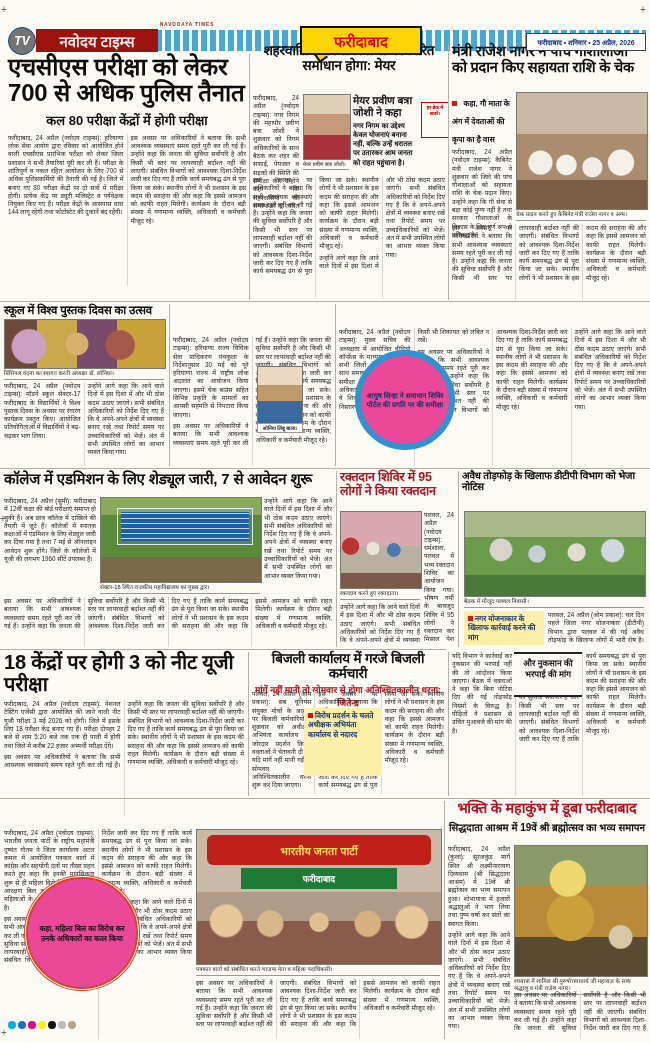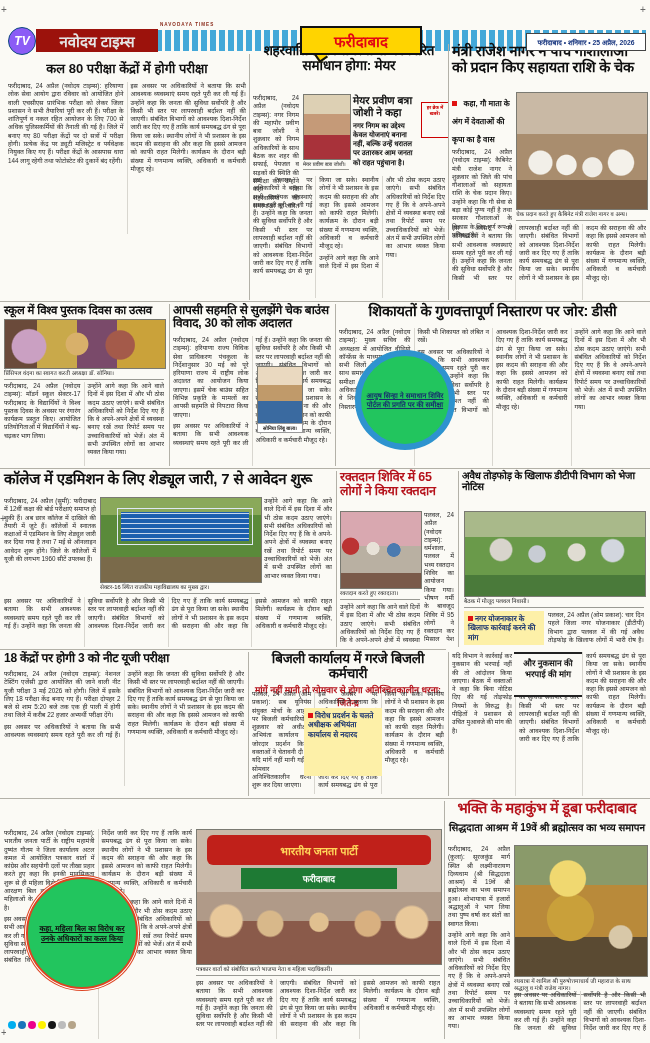--- a/index.html
+++ b/index.html
@@ -14,31 +14,31 @@
   .body p{margin:0 0 3px 0;}
   .c1{column-count:1}.c2{column-count:2}.c3{column-count:3}.c4{column-count:4}
   .cap{font-size:5.8px;color:#222;padding:1px 0 2px 0;border-bottom:1px solid #9a9a94;line-height:1.2;overflow:hidden;}
   .photo{position:absolute;border:1px solid #7a7a72;overflow:hidden;}
   .vline{position:absolute;width:1px;background:#b3b1a8;}
   .hline{position:absolute;height:1px;background:#b3b1a8;}
   .subhead{font-weight:bold;color:#101010;}
   .subhead.red{color:#b5121b;}
   .yq{background:#fdf0a8;color:#16306e;font-weight:bold;font-size:7.4px;line-height:1.25;padding:3px 4px;text-align:left;}
   .sq{display:inline-block;width:5px;height:5px;background:#e01212;margin-right:2px;}
-  .circle-q{border-radius:50%;background:#22c55e;display:flex;align-items:center;justify-content:center;
-            text-align:center;font-weight:bold;text-decoration:underline;}
+  .circle-q{border-radius:50%;background:#ec4899;display:flex;align-items:center;justify-content:center;
+            text-align:center;font-weight:bold;}
   .plus{position:absolute;color:#666;font-size:10px;line-height:1;}
   .dot{display:inline-block;width:8px;height:8px;border-radius:50%;margin-right:2px;}
   
   #stripes{position:absolute;left:156px;top:30px;width:490px;height:21px;
            background:repeating-linear-gradient(90deg,#44a8d8 0 6px,#fbfaf5 6px 9px);}
   #brandbox{position:absolute;left:36px;top:29px;width:122px;height:23px;background:#9c120c;
             display:flex;align-items:center;justify-content:center;}
   #brandbox span{color:#e5e5e5;font-weight:bold;font-size:15px;}
-  #logo{position:absolute;left:8px;top:27px;width:26px;height:26px;border-radius:50%;background:#8b5cf6;
+  #logo{position:absolute;left:8px;top:27px;width:26px;height:26px;border-radius:50%;background:#737373;
         color:#fff;font-weight:bold;font-style:italic;font-size:12px;display:flex;align-items:center;justify-content:center;border:1px solid #0d4c80;}
   #brandsmall{position:absolute;left:160px;top:22px;font-size:4.6px;color:#8a2a1a;letter-spacing:1px;font-weight:bold;}
   #citybadge{position:absolute;left:300px;top:26px;width:118px;height:25px;background:#ffd400;border:2px solid #111;
              display:flex;align-items:center;justify-content:center;z-index:2;}
   #citybadge span{color:#e30613;font-weight:bold;font-size:15px;}
   #citypointer{position:absolute;left:316px;top:51px;width:8px;height:8px;background:#ffd400;border-right:2px solid #111;border-bottom:2px solid #111;transform:rotate(55deg);z-index:1;}
   #datebox{position:absolute;left:526px;top:33px;width:118px;height:16px;background:#fff;border:1px solid #444;
            display:flex;align-items:center;justify-content:center;z-index:2;}
   #datebox span{font-size:6.8px;font-weight:bold;color:#17357e;}
 </style>
@@ -62,20 +62,21 @@
     </div>
   <div id="citypointer"></div>
   <div id="citybadge">
       <span>फरीदाबाद</span>
     </div>
   <div id="datebox">
       <span>फरीदाबाद • शनिवार • 25 अप्रैल, 2026</span>
     </div>
 
   <div class="abs" style="left:8px;top:54px;width:238px;height:246px;">
+    <div class="hl" style="font-size:24px;">एचसीएस परीक्षा को लेकर 700 से अधिक पुलिस तैनात</div>
     <div class="subhead ctr" style="font-size:13px;margin-top:5px;">कल 80 परीक्षा केंद्रों में होगी परीक्षा</div>
     <div class="body c2" style="margin-top:5px;height:152px;">
       <p>फरीदाबाद, 24 अप्रैल (नवोदय टाइम्स): हरियाणा लोक सेवा आयोग द्वारा रविवार को आयोजित होने वाली एचसीएस प्रारंभिक परीक्षा को लेकर जिला प्रशासन ने सभी तैयारियां पूरी कर ली हैं। परीक्षा के शांतिपूर्ण व नकल रहित आयोजन के लिए 700 से अधिक पुलिसकर्मियों की तैनाती की गई है। जिले में बनाए गए 80 परीक्षा केंद्रों पर दो सत्रों में परीक्षा होगी। प्रत्येक केंद्र पर ड्यूटी मजिस्ट्रेट व पर्यवेक्षक नियुक्त किए गए हैं। परीक्षा केंद्रों के आसपास धारा 144 लागू रहेगी तथा फोटोस्टेट की दुकानें बंद रहेंगी।</p>
       <p>इस अवसर पर अधिकारियों ने बताया कि सभी आवश्यक व्यवस्थाएं समय रहते पूरी कर ली गई हैं। उन्होंने कहा कि जनता की सुविधा सर्वोपरि है और किसी भी स्तर पर लापरवाही बर्दाश्त नहीं की जाएगी। संबंधित विभागों को आवश्यक दिशा-निर्देश जारी कर दिए गए हैं ताकि कार्य समयबद्ध ढंग से पूरा किया जा सके। स्थानीय लोगों ने भी प्रशासन के इस कदम की सराहना की और कहा कि इससे आमजन को काफी राहत मिलेगी। कार्यक्रम के दौरान बड़ी संख्या में गणमान्य व्यक्ति, अधिकारी व कर्मचारी मौजूद रहे।</p>
     </div>
   </div>
   <div class="vline" style="left:249px;top:54px;height:246px;"></div>
 
   <div class="abs" style="left:253px;top:44px;width:192px;height:256px;">
     <div class="hl ctr" style="font-size:13.5px;">शहरवासियों की समस्याओं का त्वरित समाधान होगा: मेयर</div>
@@ -119,32 +120,30 @@
     <div class="photo" style="left:0;top:15px;width:160px;height:48px;background:radial-gradient(circle at 15% 55%,#caa0c2 0 12%,transparent 13%),radial-gradient(circle at 45% 50%,#d8b06a 0 12%,transparent 13%),radial-gradient(circle at 72% 52%,#a45a4a 0 12%,transparent 13%),linear-gradient(90deg,#6a4a3a 0 20%,#c9a94a 20% 45%,#7a4a6a 45% 70%,#caa23a 70% 100%);"></div>
     <div class="cap abs" style="left:0;top:65px;width:160px;">प्रिंसिपल वंदना का स्वागत करती अध्यक्षा डॉ. सोनिया।</div>
     <div class="body c2 abs" style="left:0;top:78px;width:160px;height:84px;">
       <p>फरीदाबाद, 24 अप्रैल (नवोदय टाइम्स): मॉडर्न स्कूल सेक्टर-17 फरीदाबाद के विद्यार्थियों ने विश्व पुस्तक दिवस के अवसर पर रंगारंग कार्यक्रम प्रस्तुत किए। आयोजित प्रतियोगिताओं में विद्यार्थियों ने बढ़-चढ़कर भाग लिया।</p>
       <p>उन्होंने आगे कहा कि आने वाले दिनों में इस दिशा में और भी ठोस कदम उठाए जाएंगे। सभी संबंधित अधिकारियों को निर्देश दिए गए हैं कि वे अपने-अपने क्षेत्रों में व्यवस्था बनाए रखें तथा रिपोर्ट समय पर उच्चाधिकारियों को भेजें। अंत में सभी उपस्थित लोगों का आभार व्यक्त किया गया।</p>
     </div>
   </div>
   <div class="vline" style="left:169px;top:304px;height:162px;"></div>
 
   <div class="abs" style="left:173px;top:304px;width:158px;height:162px;">
-    <div class="hl" style="font-size:12px;">आपसी सहमति से सुलझेंगे चेक बाउंस विवाद, 30 को लोक अदालत</div>
     <div class="body c2 abs" style="left:0;top:32px;width:158px;height:130px;">
       <p>फरीदाबाद, 24 अप्रैल (नवोदय टाइम्स): हरियाणा राज्य विधिक सेवा प्राधिकरण पंचकूला के निर्देशानुसार 30 मई को पूरे हरियाणा राज्य में राष्ट्रीय लोक अदालत का आयोजन किया जाएगा। इसमें चेक बाउंस सहित विभिन्न प्रकृति के मामलों का आपसी सहमति से निपटारा किया जाएगा।</p>
       <p>इस अवसर पर अधिकारियों ने बताया कि सभी आवश्यक व्यवस्थाएं समय रहते पूरी कर ली गई हैं। उन्होंने कहा कि जनता की सुविधा सर्वोपरि है और किसी भी स्तर पर लापरवाही बर्दाश्त नहीं की जाएगी। संबंधित विभागों को आवश्यक दिशा-निर्देश जारी कर दिए गए हैं ताकि कार्य समयबद्ध ढंग से पूरा किया जा सके। स्थानीय लोगों ने भी प्रशासन के इस कदम की सराहना की और कहा कि इससे आमजन को काफी राहत मिलेगी। कार्यक्रम के दौरान बड़ी संख्या में गणमान्य व्यक्ति, अधिकारी व कर्मचारी मौजूद रहे।</p>
     </div>
     <div class="photo" style="left:84px;top:62px;width:44px;height:56px;background:linear-gradient(180deg,#ead9c0 0 32%,#c09a6a 32% 60%,#3a6aa0 60% 100%);"></div>
     <div class="abs" style="left:84px;top:119px;width:44px;background:#fff;border:1px solid #999;font-size:5px;text-align:center;font-weight:bold;padding:1px 0;">सोनिया लिंबू बाला।</div>
   </div>
   <div class="vline" style="left:335px;top:304px;height:162px;"></div>
 
   <div class="abs" style="left:339px;top:304px;width:307px;height:162px;">
-    <div class="hl ctr" style="font-size:14.5px;">शिकायतों के गुणवत्तापूर्ण निस्तारण पर जोर: डीसी</div>
     <div class="body c4 abs" style="left:0;top:24px;width:307px;height:138px;">
       <p>फरीदाबाद, 24 अप्रैल (नवोदय टाइम्स): मुख्य सचिव की अध्यक्षता में आयोजित वीडियो कॉन्फ्रेंस के माध्यम से प्रदेश के सभी जिलों के उपायुक्तों के साथ समाधान शिविर पोर्टल की समीक्षा बैठक हुई। डीसी ने अधिकारियों को निर्देश दिए कि वे शिकायतों का गुणवत्तापूर्ण निस्तारण सुनिश्चित करें तथा किसी भी शिकायत को लंबित न रखें।</p>
       <p>इस अवसर पर अधिकारियों ने बताया कि सभी आवश्यक व्यवस्थाएं समय रहते पूरी कर ली गई हैं। उन्होंने कहा कि जनता की सुविधा सर्वोपरि है और किसी भी स्तर पर लापरवाही बर्दाश्त नहीं की जाएगी। संबंधित विभागों को आवश्यक दिशा-निर्देश जारी कर दिए गए हैं ताकि कार्य समयबद्ध ढंग से पूरा किया जा सके। स्थानीय लोगों ने भी प्रशासन के इस कदम की सराहना की और कहा कि इससे आमजन को काफी राहत मिलेगी। कार्यक्रम के दौरान बड़ी संख्या में गणमान्य व्यक्ति, अधिकारी व कर्मचारी मौजूद रहे।</p>
       <p>उन्होंने आगे कहा कि आने वाले दिनों में इस दिशा में और भी ठोस कदम उठाए जाएंगे। सभी संबंधित अधिकारियों को निर्देश दिए गए हैं कि वे अपने-अपने क्षेत्रों में व्यवस्था बनाए रखें तथा रिपोर्ट समय पर उच्चाधिकारियों को भेजें। अंत में सभी उपस्थित लोगों का आभार व्यक्त किया गया।</p>
     </div>
     <div class="circle-q abs" style="left:16px;top:46px;width:80px;height:80px;border:6px solid #2e93cf;font-size:7px;color:#16306e;padding:4px;">आयुष सिन्हा ने समाधान शिविर पोर्टल की प्रगति पर की समीक्षा</div>
   </div>
 
   <div class="hline" style="left:0;top:468px;width:650px;"></div>
 
@@ -161,21 +160,21 @@
     <div class="body c1 abs" style="left:260px;top:26px;width:68px;height:96px;">
       <p>उन्होंने आगे कहा कि आने वाले दिनों में इस दिशा में और भी ठोस कदम उठाए जाएंगे। सभी संबंधित अधिकारियों को निर्देश दिए गए हैं कि वे अपने-अपने क्षेत्रों में व्यवस्था बनाए रखें तथा रिपोर्ट समय पर उच्चाधिकारियों को भेजें। अंत में सभी उपस्थित लोगों का आभार व्यक्त किया गया।</p>
     </div>
     <div class="body c4 abs" style="left:0;top:126px;width:328px;height:50px;">
       <p>इस अवसर पर अधिकारियों ने बताया कि सभी आवश्यक व्यवस्थाएं समय रहते पूरी कर ली गई हैं। उन्होंने कहा कि जनता की सुविधा सर्वोपरि है और किसी भी स्तर पर लापरवाही बर्दाश्त नहीं की जाएगी। संबंधित विभागों को आवश्यक दिशा-निर्देश जारी कर दिए गए हैं ताकि कार्य समयबद्ध ढंग से पूरा किया जा सके। स्थानीय लोगों ने भी प्रशासन के इस कदम की सराहना की और कहा कि इससे आमजन को काफी राहत मिलेगी। कार्यक्रम के दौरान बड़ी संख्या में गणमान्य व्यक्ति, अधिकारी व कर्मचारी मौजूद रहे।</p>
     </div>
   </div>
   <div class="vline" style="left:336px;top:471px;height:176px;"></div>
 
   <div class="abs" style="left:340px;top:471px;width:114px;height:176px;">
-    <div class="hl red" style="font-size:12.5px;">रक्तदान शिविर में 65 लोगों ने किया रक्तदान</div>
+    <div class="hl red" style="font-size:12.5px;">रक्तदान शिविर में 95 लोगों ने किया रक्तदान</div>
     <div class="photo" style="left:0;top:40px;width:80px;height:76px;background:radial-gradient(circle at 12% 45%,#b33 0 10%,transparent 11%),radial-gradient(circle at 40% 48%,#e8e2d8 0 10%,transparent 11%),radial-gradient(circle at 66% 50%,#4a7ab0 0 10%,transparent 11%),linear-gradient(180deg,#d9a8b0 0 45%,#b9b0a2 45% 80%,#7a5a4a 80% 100%);"></div>
     <div class="cap abs" style="left:0;top:118px;width:80px;">रक्तदान करते हुए रक्तदाता।</div>
     <div class="body c1 abs" style="left:84px;top:40px;width:30px;height:136px;">
       <p>पलवल, 24 अप्रैल (नवोदय टाइम्स): धर्मशाला, पलवल में भव्य रक्तदान शिविर का आयोजन किया गया। भीषण गर्मी के बावजूद शिविर में 95 लोगों ने रक्तदान कर मिसाल पेश की। आयोजकों ने रक्तदाताओं को प्रशस्ति पत्र देकर सम्मानित किया।</p>
     </div>
     <div class="body c1 abs" style="left:0;top:132px;width:80px;height:44px;">
       <p>उन्होंने आगे कहा कि आने वाले दिनों में इस दिशा में और भी ठोस कदम उठाए जाएंगे। सभी संबंधित अधिकारियों को निर्देश दिए गए हैं कि वे अपने-अपने क्षेत्रों में व्यवस्था बनाए रखें तथा रिपोर्ट समय पर उच्चाधिकारियों को भेजें। अंत में सभी उपस्थित लोगों का आभार व्यक्त किया गया।</p>
     </div>
   </div>
   <div class="vline" style="left:458px;top:471px;height:176px;"></div>
@@ -188,21 +187,21 @@
       <div class="yq" style="float:left;width:72px;margin:0 4px 2px 0;"><span class="sq"></span><span>नगर योजनाकार के खिलाफ कार्रवाई करने की मांग</span></div>
       <div class="body c1" style="height:36px;">
           <p>पलवल, 24 अप्रैल (ओम प्रकाश): चार दिन पहले जिला नगर योजनाकार (डीटीपी) विभाग द्वारा पलवल में की गई अवैध तोड़फोड़ के खिलाफ लोगों में भारी रोष है। पीड़ितों ने बैठक कर डीटीपी विभाग को कानूनी नोटिस भेजा है।</p>
         </div>
     </div>
   </div>
 
   <div class="hline" style="left:0;top:649px;width:446px;"></div>
 
   <div class="abs" style="left:4px;top:652px;width:240px;height:144px;">
-    <div class="hl" style="font-size:12px;">18 केंद्रों पर होगी 3 को नीट यूजी परीक्षा</div>
+    <div class="hl" style="font-size:20px;">18 केंद्रों पर होगी 3 को नीट यूजी परीक्षा</div>
     <div class="body c2" style="margin-top:5px;height:116px;">
       <p>फरीदाबाद, 24 अप्रैल (नवोदय टाइम्स): नेशनल टेस्टिंग एजेंसी द्वारा आयोजित की जाने वाली नीट यूजी परीक्षा 3 मई 2026 को होगी। जिले में इसके लिए 18 परीक्षा केंद्र बनाए गए हैं। परीक्षा दोपहर 2 बजे से शाम 5:20 बजे तक एक ही पाली में होगी तथा जिले में करीब 22 हजार अभ्यर्थी परीक्षा देंगे।</p>
       <p>इस अवसर पर अधिकारियों ने बताया कि सभी आवश्यक व्यवस्थाएं समय रहते पूरी कर ली गई हैं। उन्होंने कहा कि जनता की सुविधा सर्वोपरि है और किसी भी स्तर पर लापरवाही बर्दाश्त नहीं की जाएगी। संबंधित विभागों को आवश्यक दिशा-निर्देश जारी कर दिए गए हैं ताकि कार्य समयबद्ध ढंग से पूरा किया जा सके। स्थानीय लोगों ने भी प्रशासन के इस कदम की सराहना की और कहा कि इससे आमजन को काफी राहत मिलेगी। कार्यक्रम के दौरान बड़ी संख्या में गणमान्य व्यक्ति, अधिकारी व कर्मचारी मौजूद रहे।</p>
     </div>
   </div>
   <div class="vline" style="left:248px;top:652px;height:144px;"></div>
 
   <div class="abs" style="left:252px;top:652px;width:192px;height:144px;">
     <div class="hl ctr" style="font-size:13.5px;">बिजली कार्यालय में गरजे बिजली कर्मचारी</div>
     <div class="subhead red ctr" style="font-size:9px;margin-top:2px;">मांगें नहीं मानी तो सोमवार से होगा अनिश्चितकालीन धरना: जितेन्द्र</div>

